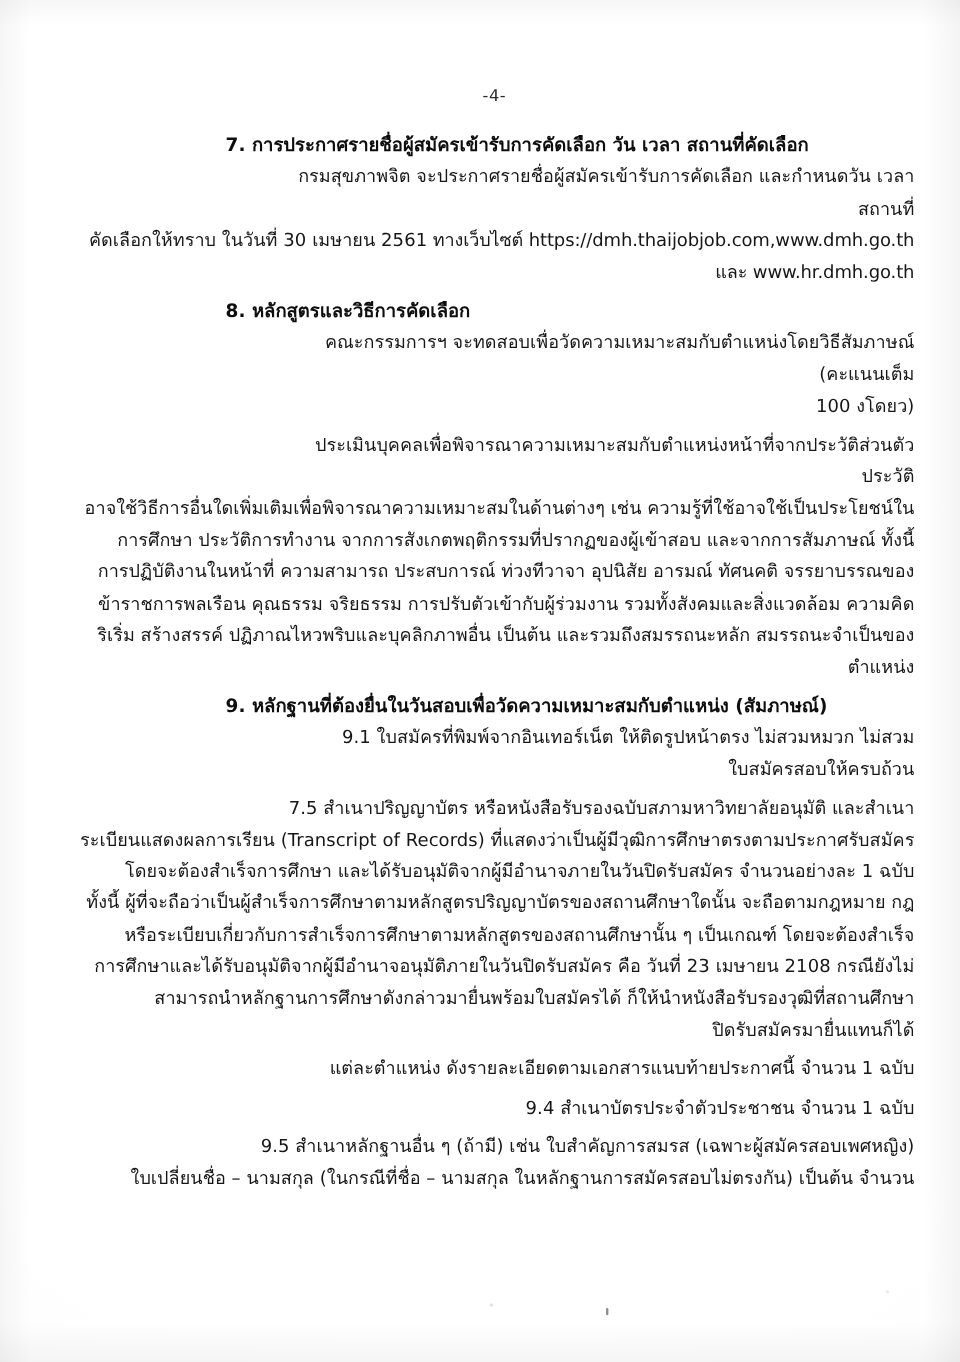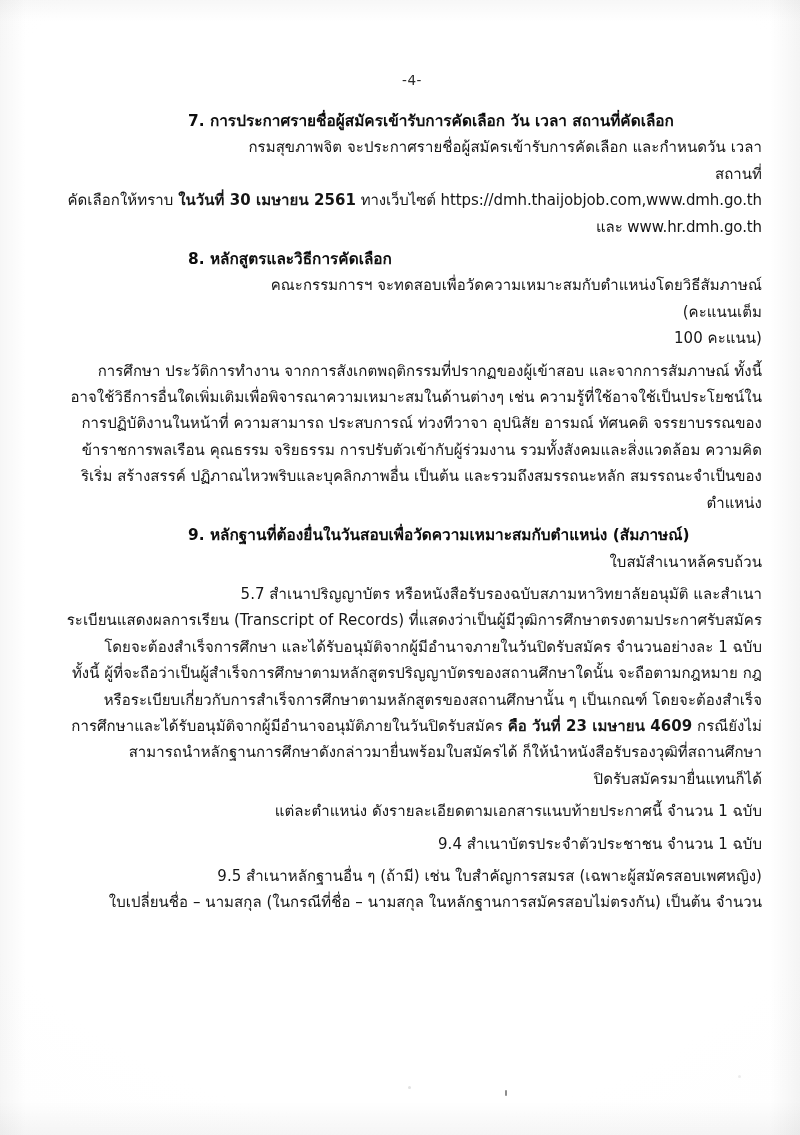--- a/index.html
+++ b/index.html
@@ -70,21 +70,21 @@
     margin: 0;
     color: #0e0e0e;
   }
 
   
   .ind-head   { padding-left: 126px; }   
   .ind-first  { padding-left: 160px; }   
   .ind-sub    { padding-left: 148px; }   
   .ind-none   { padding-left: 0; }
 
-  b, .b { font-weight: bold; }
+  b, .b { font-weight: normal; }
 
   .gap-sm { height: 6px; }
 
   .url { letter-spacing: -0.1px; }
 
   
   .speck {
     position: absolute;
     background: #c9c9c9;
     border-radius: 50%;
@@ -106,45 +106,47 @@
 
     <div class="heading ind-head">7. การประกาศรายชื่อผู้สมัครเข้ารับการคัดเลือก วัน เวลา สถานที่คัดเลือก</div>
     <div class="p ind-first">กรมสุขภาพจิต จะประกาศรายชื่อผู้สมัครเข้ารับการคัดเลือก และกำหนดวัน เวลา สถานที่</div>
     <div class="p ind-none"><span>คัดเลือกให้ทราบ </span><b>ในวันที่ 30 เมษายน 2561</b><span class="url"> ทางเว็บไซต์ https://dmh.thaijobjob.com,www.dmh.go.th</span></div>
     <div class="p ind-none url">และ www.hr.dmh.go.th</div>
 
     <div class="gap-sm"></div>
 
     <div class="heading ind-head">8. หลักสูตรและวิธีการคัดเลือก</div>
     <div class="p ind-first">คณะกรรมการฯ จะทดสอบเพื่อวัดความเหมาะสมกับตำแหน่งโดยวิธีสัมภาษณ์  (คะแนนเต็ม</div>
-    <div class="p ind-none">100 คะแนน)</div>
+    <div class="p ind-none">100 งโดยว)</div>
 
     <div class="gap-sm"></div>
 
+    <div class="p ind-first">ประเมินบุคคลเพื่อพิจารณาความเหมาะสมกับตำแหน่งหน้าที่จากประวัติส่วนตัว ประวัติ</div>
+    <div class="p ind-none">อาจใช้วิธีการอื่นใดเพิ่มเติมเพื่อพิจารณาความเหมาะสมในด้านต่างๆ เช่น ความรู้ที่ใช้อาจใช้เป็นประโยชน์ใน</div>
     <div class="p ind-none">การศึกษา ประวัติการทำงาน จากการสังเกตพฤติกรรมที่ปรากฏของผู้เข้าสอบ และจากการสัมภาษณ์ ทั้งนี้</div>
-    <div class="p ind-none">อาจใช้วิธีการอื่นใดเพิ่มเติมเพื่อพิจารณาความเหมาะสมในด้านต่างๆ เช่น ความรู้ที่ใช้อาจใช้เป็นประโยชน์ใน</div>
     <div class="p ind-none">การปฏิบัติงานในหน้าที่ ความสามารถ ประสบการณ์ ท่วงทีวาจา อุปนิสัย อารมณ์ ทัศนคติ จรรยาบรรณของ</div>
     <div class="p ind-none">ข้าราชการพลเรือน คุณธรรม จริยธรรม การปรับตัวเข้ากับผู้ร่วมงาน รวมทั้งสังคมและสิ่งแวดล้อม ความคิด</div>
     <div class="p ind-none">ริเริ่ม สร้างสรรค์ ปฏิภาณไหวพริบและบุคลิกภาพอื่น เป็นต้น และรวมถึงสมรรถนะหลัก สมรรถนะจำเป็นของ</div>
     <div class="p ind-none">ตำแหน่ง</div>
 
     <div class="gap-sm"></div>
 
     <div class="heading ind-head">9. หลักฐานที่ต้องยื่นในวันสอบเพื่อวัดความเหมาะสมกับตำแหน่ง (สัมภาษณ์)</div>
 
-    <div class="p ind-none">ใบสมัสำเนาหล้ครบถ้วน</div>
+    <div class="p ind-sub">9.1 ใบสมัครที่พิมพ์จากอินเทอร์เน็ต ให้ติดรูปหน้าตรง ไม่สวมหมวก ไม่สวม</div>
+    <div class="p ind-none">ใบสมัครสอบให้ครบถ้วน</div>
 
     <div class="gap-sm"></div>
 
-    <div class="p ind-sub">5.7  สำเนาปริญญาบัตร หรือหนังสือรับรองฉบับสภามหาวิทยาลัยอนุมัติ และสำเนา</div>
+    <div class="p ind-sub">7.5  สำเนาปริญญาบัตร หรือหนังสือรับรองฉบับสภามหาวิทยาลัยอนุมัติ และสำเนา</div>
     <div class="p ind-none">ระเบียนแสดงผลการเรียน (Transcript of Records) ที่แสดงว่าเป็นผู้มีวุฒิการศึกษาตรงตามประกาศรับสมัคร</div>
     <div class="p ind-none">โดยจะต้องสำเร็จการศึกษา และได้รับอนุมัติจากผู้มีอำนาจภายในวันปิดรับสมัคร จำนวนอย่างละ 1 ฉบับ</div>
     <div class="p ind-none">ทั้งนี้ ผู้ที่จะถือว่าเป็นผู้สำเร็จการศึกษาตามหลักสูตรปริญญาบัตรของสถานศึกษาใดนั้น จะถือตามกฎหมาย กฎ</div>
     <div class="p ind-none">หรือระเบียบเกี่ยวกับการสำเร็จการศึกษาตามหลักสูตรของสถานศึกษานั้น ๆ เป็นเกณฑ์ โดยจะต้องสำเร็จ</div>
-    <div class="p ind-none"><span>การศึกษาและได้รับอนุมัติจากผู้มีอำนาจอนุมัติภายในวันปิดรับสมัคร </span><b>คือ วันที่ 23 เมษายน 4609</b><span> กรณียังไม่</span></div>
+    <div class="p ind-none"><span>การศึกษาและได้รับอนุมัติจากผู้มีอำนาจอนุมัติภายในวันปิดรับสมัคร </span><b>คือ วันที่ 23 เมษายน 2108</b><span> กรณียังไม่</span></div>
     <div class="p ind-none">สามารถนำหลักฐานการศึกษาดังกล่าวมายื่นพร้อมใบสมัครได้ ก็ให้นำหนังสือรับรองวุฒิที่สถานศึกษา</div>
     <div class="p ind-none">ปิดรับสมัครมายื่นแทนก็ได้</div>
 
     <div class="gap-sm"></div>
 
     <div class="p ind-none">แต่ละตำแหน่ง ดังรายละเอียดตามเอกสารแนบท้ายประกาศนี้ จำนวน 1 ฉบับ</div>
 
     <div class="gap-sm"></div>
 
     <div class="p ind-sub">9.4  สำเนาบัตรประจำตัวประชาชน  จำนวน 1 ฉบับ</div>

